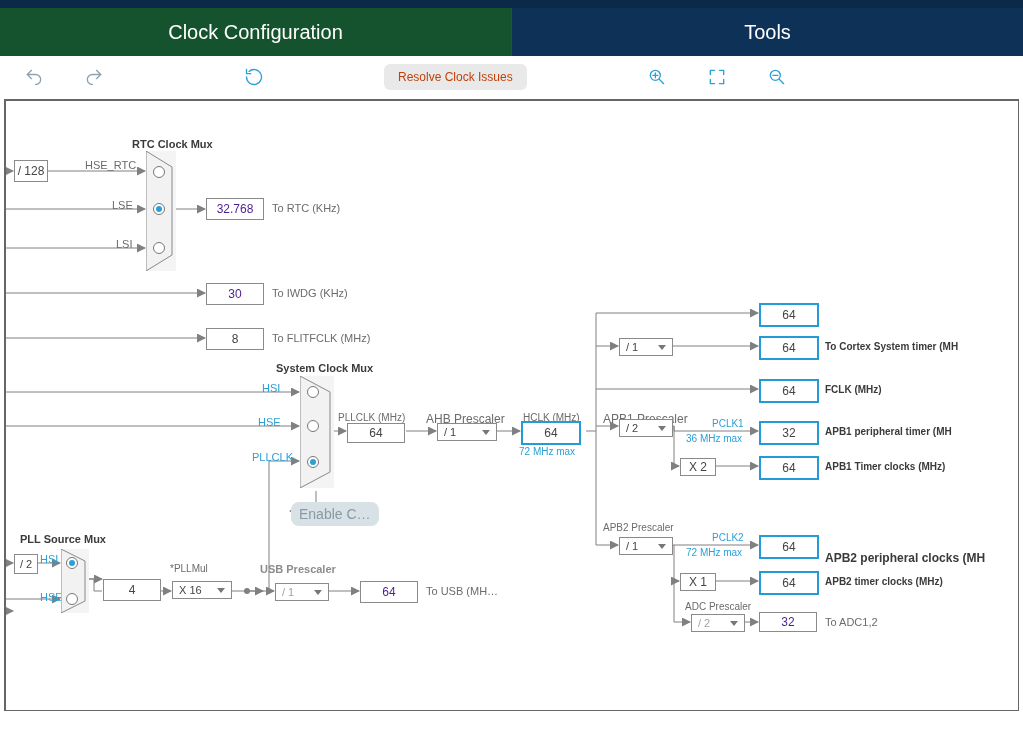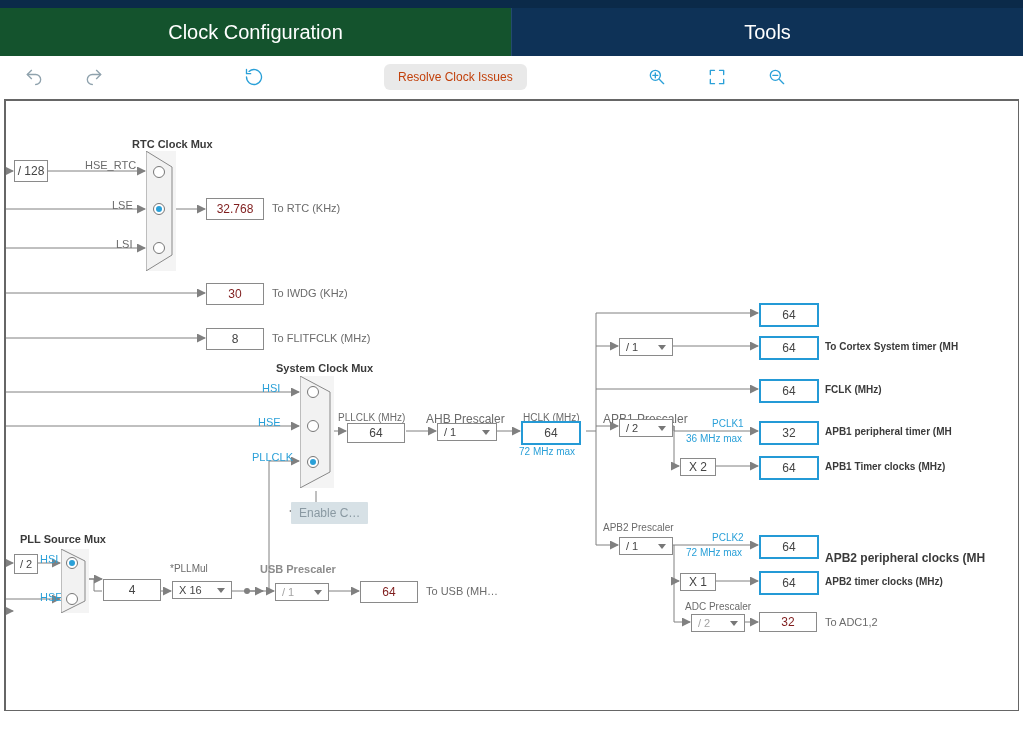--- a/index.html
+++ b/index.html
@@ -13,34 +13,34 @@
 .tico.blue{color:#2aa0d8}
 .btn-resolve{background:#e9e9e9;color:#c2410c;padding:6px 14px;border-radius:6px;cursor:not-allowed;font-size:12px}
 svg.tico path,svg.tico rect,svg.tico line,svg.tico circle,svg.tico polyline{stroke:currentColor;fill:none;stroke-width:1.6;stroke-linecap:round;stroke-linejoin:round}
 .stage-wrap{border:2px solid #666;border-right:1px solid #666;border-bottom:1px solid #666;margin:0 4px 4px 4px;height:609px;overflow:hidden;position:relative}
 .stage{position:relative;width:1010px;height:607px}
 .lbl{position:absolute;font-size:11px;color:#6b6b6b;white-space:nowrap}
 .lbl.small{color:#6b6b6b}
 .lbl.bold{font-weight:bold;color:#3a3a3a}
 .lbl.blue{color:#2aa0d8}
 .valbox{position:absolute;border:1px solid #8a8a8a;background:#fff;font-size:12px;text-align:center;display:flex;align-items:center;justify-content:center;color:#444}
-.valbox.ro{color:#7f1d1d}
+.valbox.ro{color:#4c1d95}
 .valbox.bblue{border:2px solid #249ad6}
 .drop{position:absolute;border:1px solid #8a8a8a;background:#fff;display:flex;align-items:center;justify-content:space-between;padding:0 6px;font-size:11px;color:#444;cursor:pointer}
 .drop .chev{margin-left:6px}
 .chev{display:inline-block;width:0;height:0;border-left:4px solid transparent;border-right:4px solid transparent;border-top:5px solid #777}
 .mux{position:absolute;background:#f4f4f4}
 .mux svg{position:absolute;left:0;top:0}
 .radio{position:absolute;width:10px;height:10px;border:1px solid #777;border-radius:50%;background:#fff;cursor:pointer}
 .radio.on::after{content:"";position:absolute;left:2px;top:2px;width:6px;height:6px;border-radius:50%;background:#2aa0d8}
 .pllbox{position:absolute;background:#d6e8f3;border:1px solid #a8c8dc}
 .pllbox .t{position:absolute;left:10px;bottom:4px;color:#5d7c92;font-size:11px}
 .wire{stroke:#808080;stroke-width:1;fill:none}
 .arrow{fill:#808080}
-.btn-enable{position:absolute;background:#d7e1e6;color:#8a99a2;font-size:12px;padding:4px 8px;border-radius:1px;cursor:not-allowed}
+.btn-enable{position:absolute;background:#d7e1e6;color:#8a99a2;font-size:14px;padding:4px 8px;border-radius:8px;cursor:not-allowed}
 </style>
 </head>
 <body>
 
 <div class="topbar"></div>
 <div class="tabs">
   <div class="tab active">Clock Configuration</div>
   <div class="tab inactive">Tools</div>
 </div>
 

